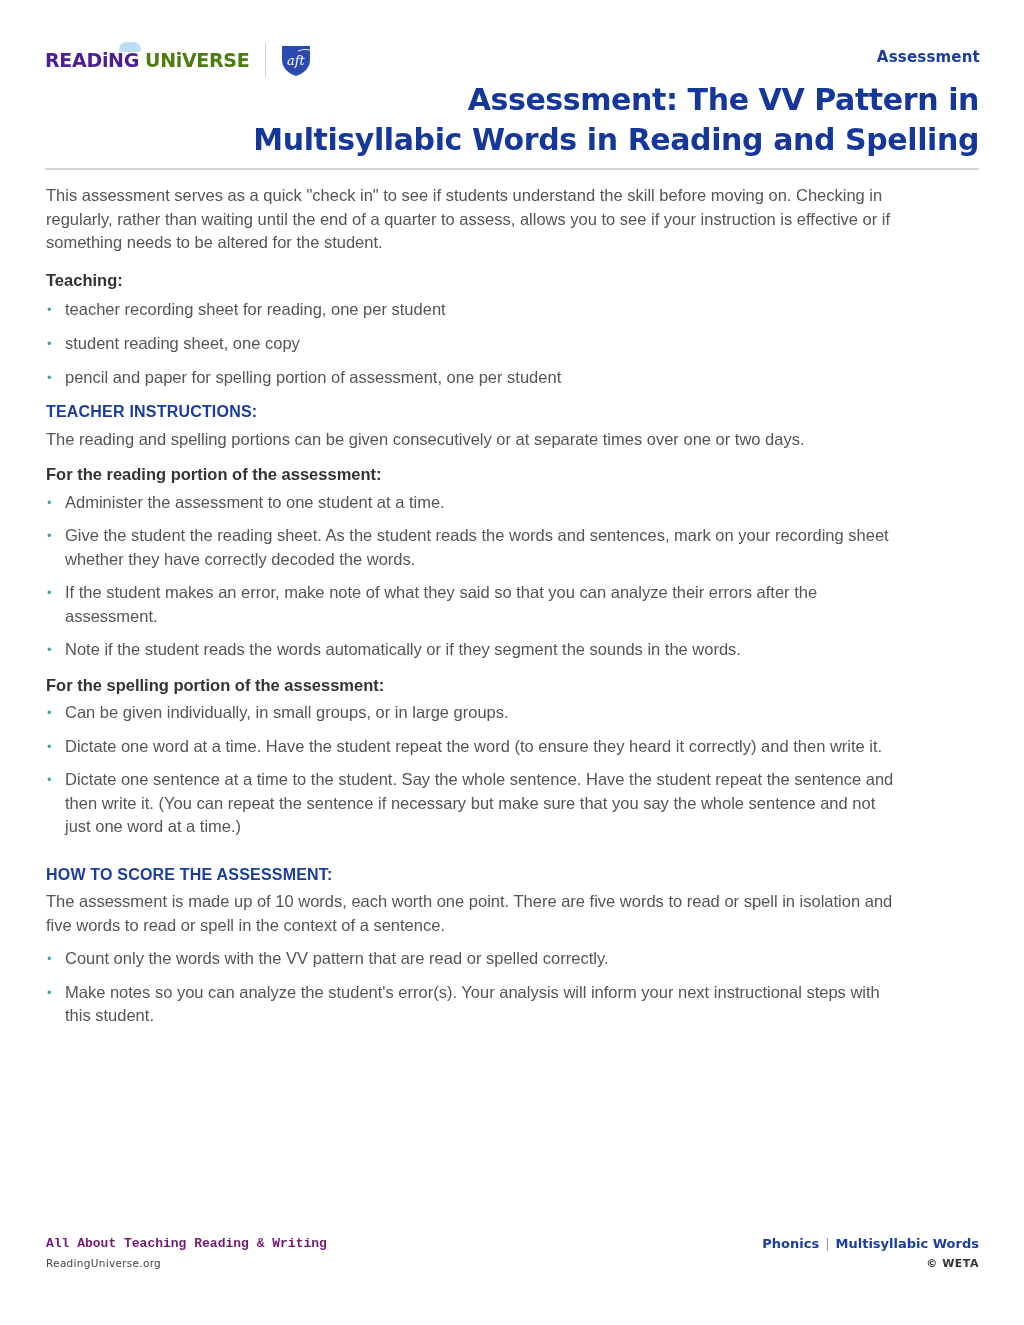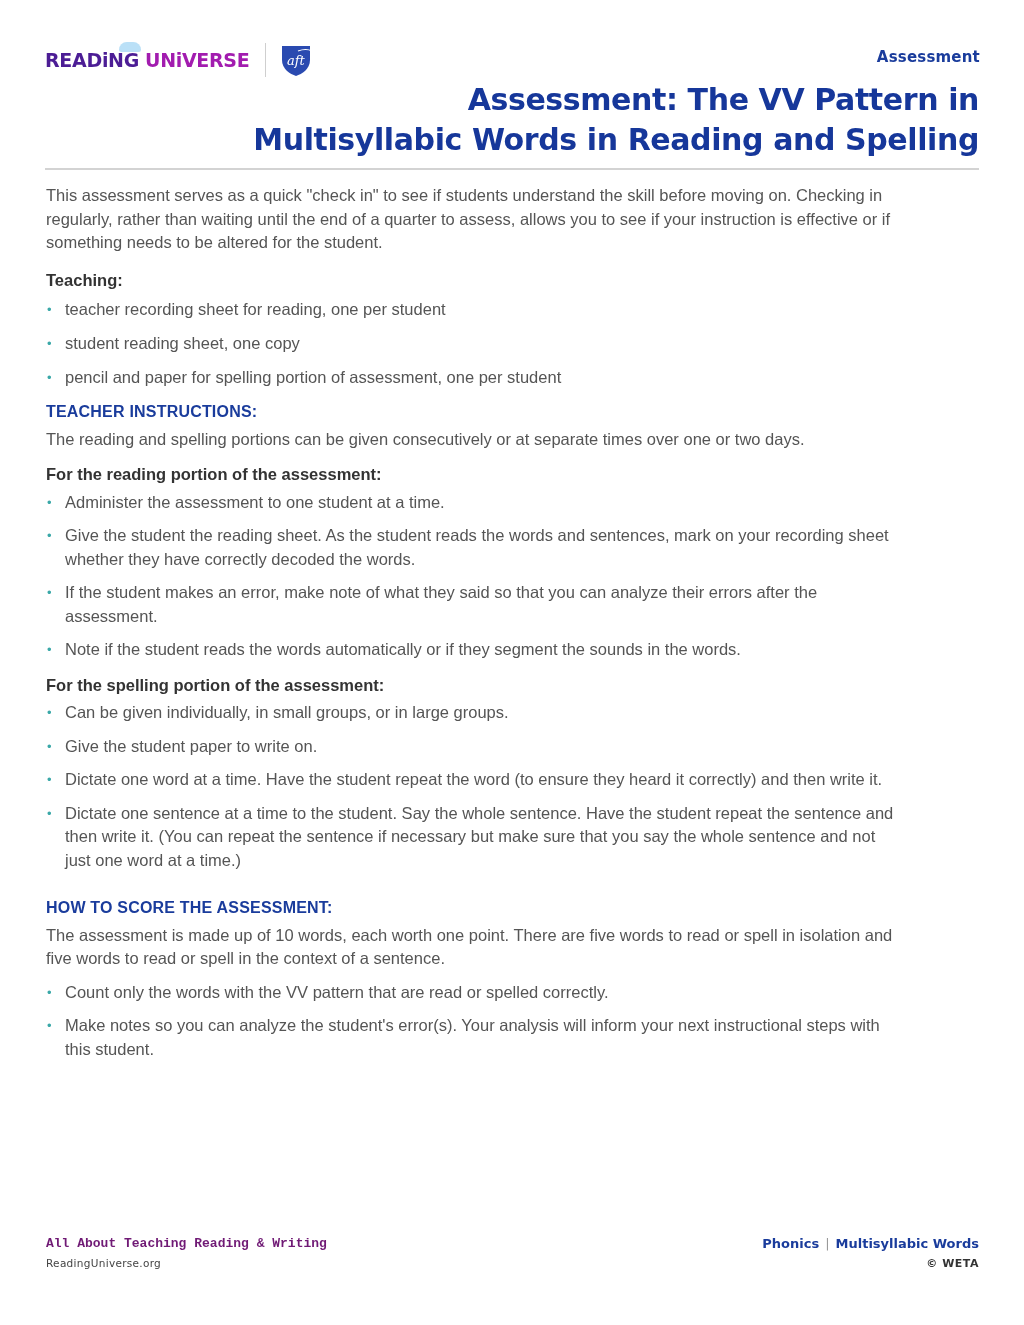--- a/index.html
+++ b/index.html
@@ -4,21 +4,21 @@
 <style>
   html, body { margin: 0; padding: 0; background: #ffffff; }
   body {
     width: 1024px; height: 1325px; position: relative; overflow: hidden;
     font-family: "Liberation Sans", sans-serif; color: #4a4a4a;
   }
   .header { position: absolute; left: 45px; top: 36px; right: 44px; height: 40px; }
   .logo { position: absolute; left: 0; top: 6px; display: flex; align-items: center; }
   .logo-text { font-family: "DejaVu Sans", sans-serif; font-weight: bold; font-size: 19px; letter-spacing: -0.3px; position: relative; }
   .logo-reading { color: #4c1d95; }
-  .logo-universe { color: #a21caf; margin-left: 6px; }
+  .logo-universe { color: #4d7c0f; margin-left: 6px; }
   .logo-cloud { position: absolute; left: 74px; top: -7px; width: 22px; height: 10px; background: #a9d8f5; border-radius: 10px 10px 3px 3px; opacity: 0.8; }
   .logo-divider { width: 1px; height: 34px; background: #cfcfcf; margin: 0 12px 0 16px; }
   .aft-shield { width: 36px; height: 36px; }
   .header-tag { position: absolute; right: 0; top: 12px; font-weight: bold; font-size: 15px; color: #1a3c9c; font-family: "DejaVu Sans", sans-serif; letter-spacing: 0.2px; }
   .title { position: absolute; left: 45px; right: 45px; top: 80px; text-align: center; color: #16379a; font-weight: bold; font-size: 30px; line-height: 40px; font-family: "DejaVu Sans", sans-serif; letter-spacing: -0.4px; }
   .title-rule { position: absolute; left: 45px; right: 45px; top: 168px; height: 2px; background: #d3d3d3; }
   .content { position: absolute; left: 46px; right: 120px; top: 184px; font-size: 16.5px; line-height: 23.5px; color: #555; }
   p { margin: 0; }
   .intro { margin-bottom: 14px; }
   .label-bold { font-weight: bold; color: #333; margin-bottom: 6px; }
@@ -78,21 +78,20 @@
   <ul>
     <li>Administer the assessment to one student at a time.</li>
     <li>Give the student the reading sheet. As the student reads the words and sentences, mark on your recording sheet whether they have correctly decoded the words.</li>
     <li>If the student makes an error, make note of what they said so that you can analyze their errors after the assessment.</li>
     <li>Note if the student reads the words automatically or if they segment the sounds in the words.</li>
   </ul>
 
   <p class="sub-heading">For the spelling portion of the assessment:</p>
   <ul>
     <li>Can be given individually, in small groups, or in large groups.</li>
-    <li>Give the student paper to write on.</li>
     <li>Dictate one word at a time. Have the student repeat the word (to ensure they heard it correctly) and then write it.</li>
     <li>Dictate one sentence at a time to the student. Say the whole sentence. Have the student repeat the sentence and then write it. (You can repeat the sentence if necessary but make sure that you say the whole sentence and not just one word at a time.)</li>
   </ul>
 
   <p class="section-heading" style="margin-top:24px;">HOW TO SCORE THE ASSESSMENT:</p>
   <p style="margin-bottom:10px;">The assessment is made up of 10 words, each worth one point. There are five words to read or spell in isolation and five words to read or spell in the context of a sentence.</p>
   <ul>
     <li>Count only the words with the VV pattern that are read or spelled correctly.</li>
     <li>Make notes so you can analyze the student's error(s). Your analysis will inform your next instructional steps with this student.</li>
   </ul>

